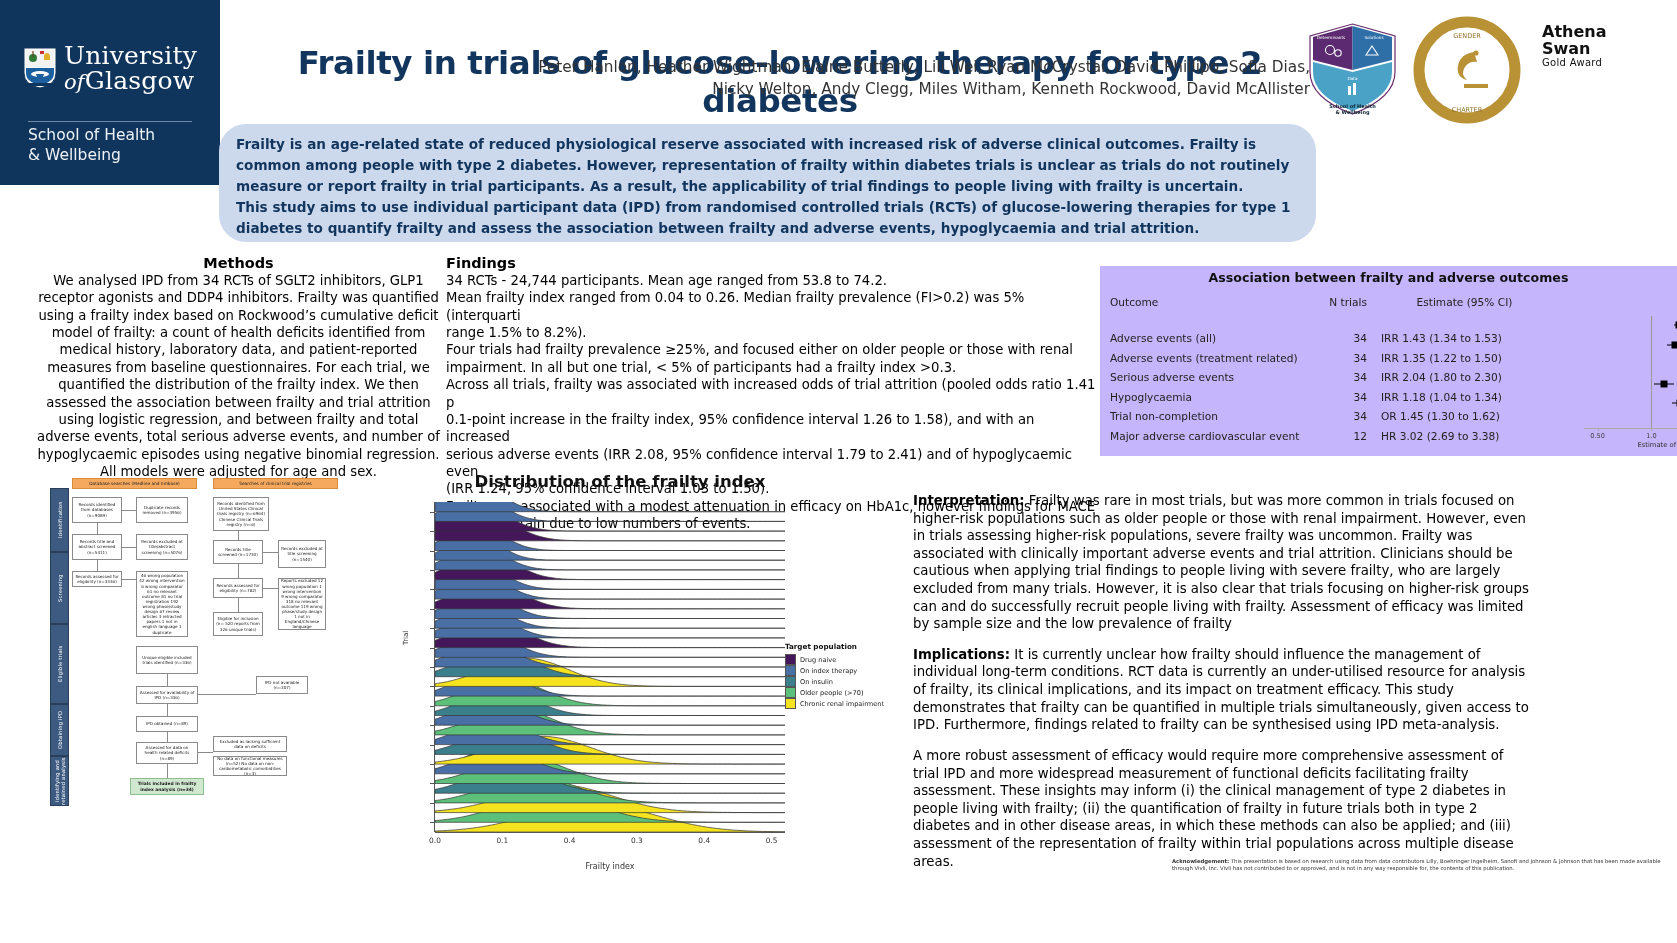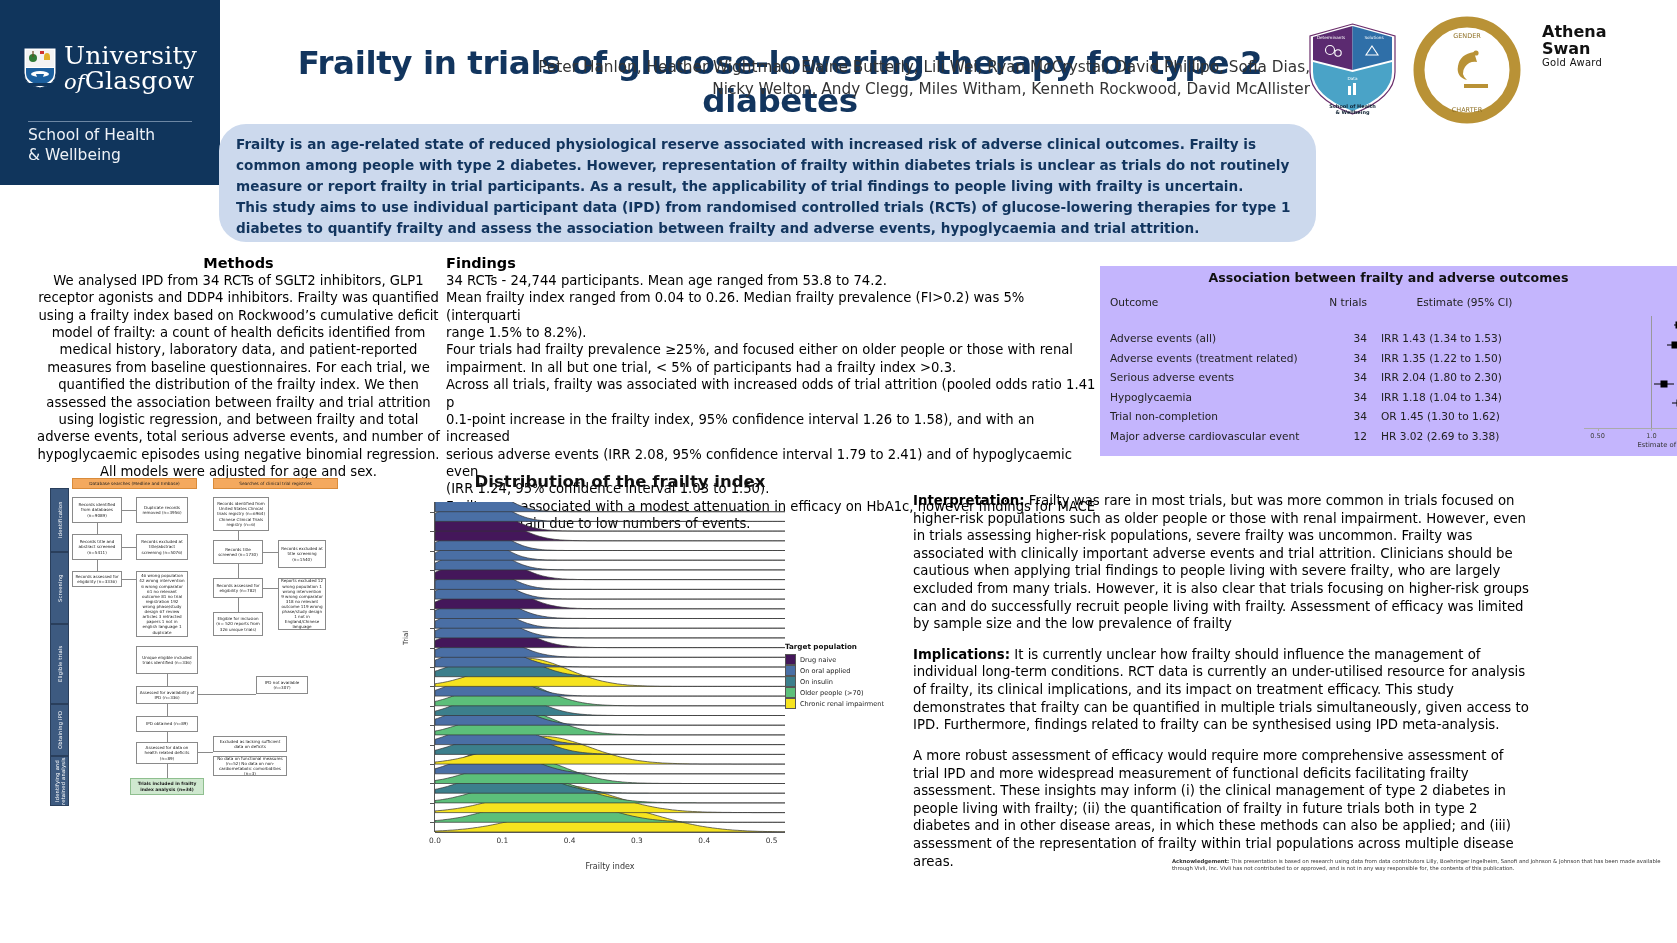--- a/index.html
+++ b/index.html
@@ -386,21 +386,21 @@
     <div class="ridge-xlab">Frailty index</div>
     <div class="ridge-legend">
       <div class="lg-title">Target population</div>
       <div id="ridge-legend-items">
           <div class="lg-item">
             <span class="lg-sw" style="background: rgb(68, 23, 90);"></span>
             <span>Drug naive</span>
           </div>
           <div class="lg-item">
             <span class="lg-sw" style="background: rgb(74, 111, 165);"></span>
-            <span>On oral applied</span>
+            <span>On index therapy</span>
           </div>
           <div class="lg-item">
             <span class="lg-sw" style="background: rgb(60, 127, 140);"></span>
             <span>On insulin</span>
           </div>
           <div class="lg-item">
             <span class="lg-sw" style="background: rgb(92, 191, 122);"></span>
             <span>Older people (&gt;70)</span>
           </div>
           <div class="lg-item">

